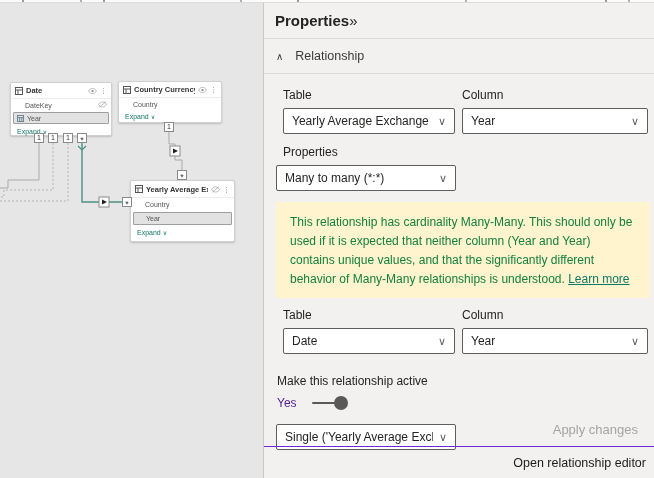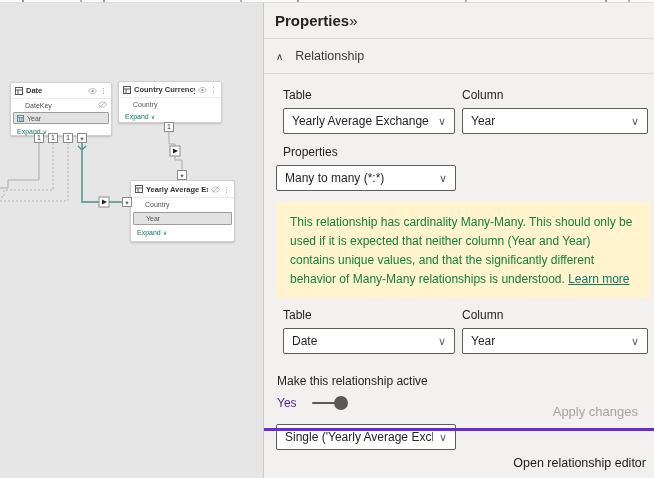--- a/index.html
+++ b/index.html
@@ -58,21 +58,21 @@
 
   .toggle-row { display:flex; align-items:center; margin:6px 0 0 -6px; height:18px; }
   .toggle-label { font-size:12px; color:#4c1d95; }
   .toggle { position:relative; width:36px; height:14px; margin-left:15px; cursor:pointer; }
   .toggle-track { position:absolute; left:0; top:6px; width:30px; height:2px; background:#595959; border-radius:1px; }
   .toggle-knob { position:absolute; right:0; top:0; width:14px; height:14px; border-radius:50%; background:#595959; }
 
   .pane-footer { position:absolute; left:0; bottom:0; width:100%; }
   .apply-row { text-align:right; padding:0 16px 8px 0; }
   .apply-label { font-size:13px; color:#a6a4a2; cursor:default; }
-  .open-row { border-top:3px solid #6d28d9; text-align:right; padding:22px 8px 7px 0; }
+  .open-row { border-top:1px solid #6d28d9; text-align:right; padding:6px 8px 7px 0; }
   .open-label { font-size:12.5px; color:#1d1c1b; cursor:pointer; }
 
   .ic { display:inline-block; }
 </style>
 </head>
 <body>
 
 <div class="root">
 
   <div class="topstrip">

